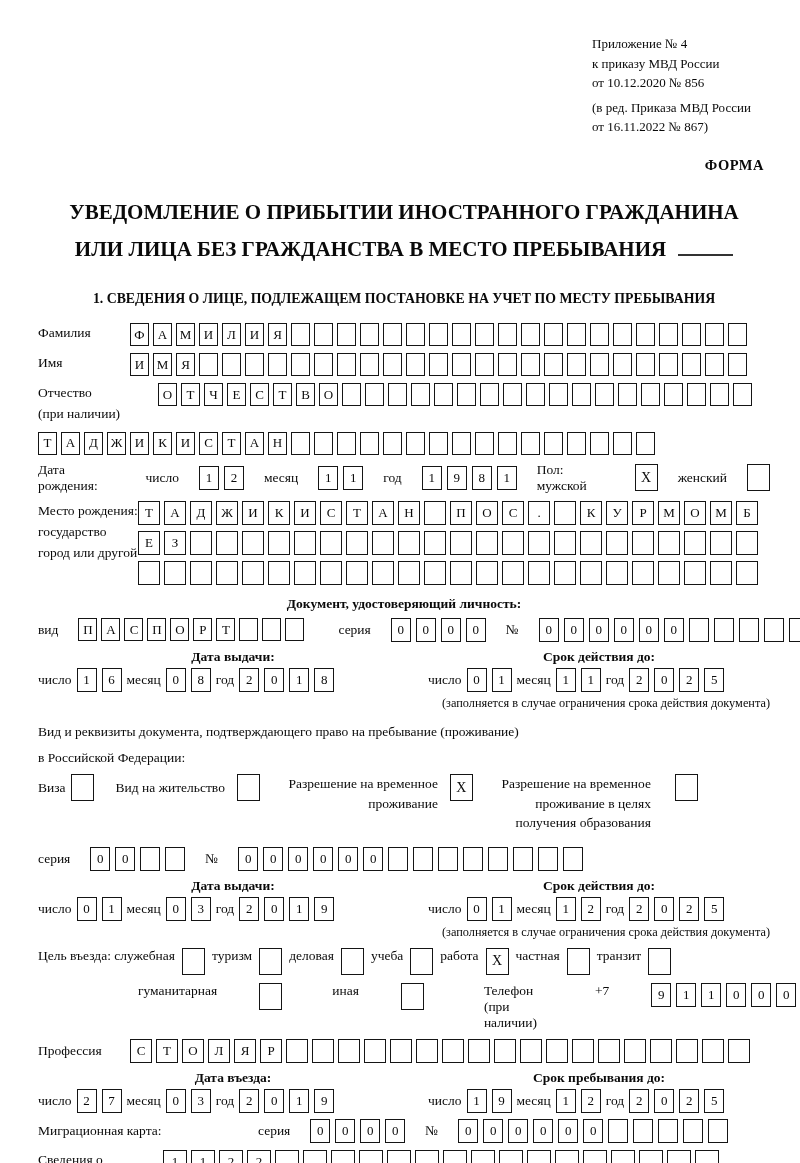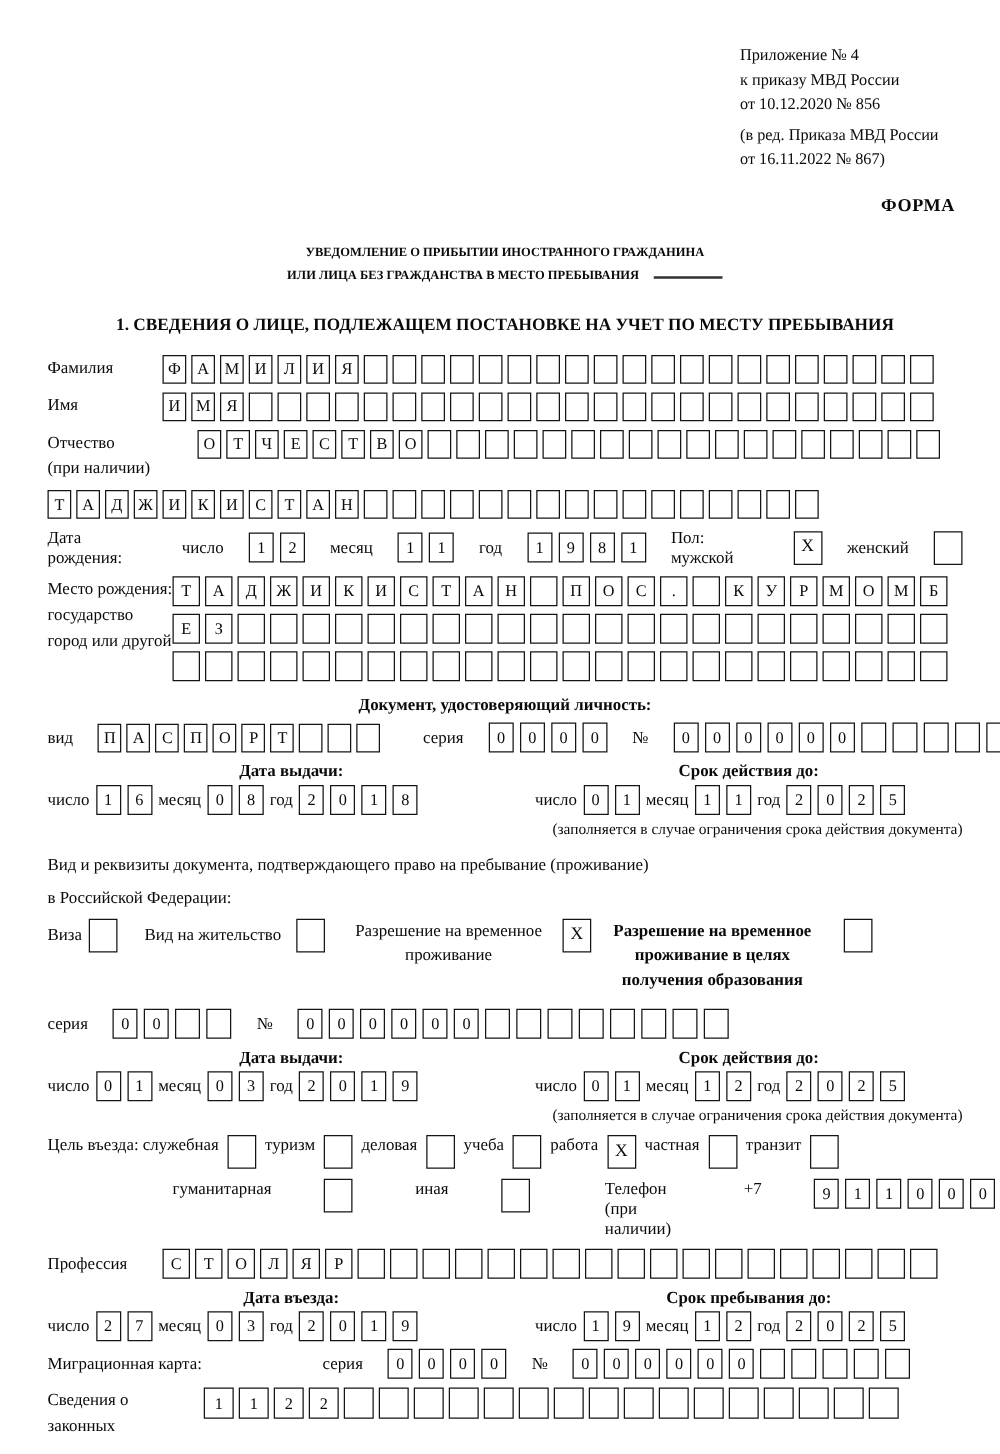--- a/index.html
+++ b/index.html
@@ -5,21 +5,21 @@
   html,body{margin:0;padding:0;background:#fff;}
   body{
     width:800px;height:1163px;box-sizing:border-box;
     padding:34px 30px 16px 38px;overflow:hidden;
     font-family:"Liberation Serif","DejaVu Serif",serif;
     color:#0a0a0a;font-size:13.5px;
   }
   .hdr{width:178px;margin-left:auto;font-size:13px;line-height:1.5;}
   .hdr .gap{height:5px;}
   .forma{font-weight:bold;text-align:right;margin:20px 6px 0 0;font-size:14.5px;letter-spacing:.5px;}
-  .title{margin-top:20px;text-align:center;font-weight:bold;font-size:10px;line-height:1.8;}
+  .title{margin-top:20px;text-align:center;font-weight:bold;font-size:21px;line-height:1.8;}
   .blank-line{display:inline-block;width:55px;border-bottom:2px solid #333;height:.85em;margin-left:12px;}
   .sec1{margin-top:22px;margin-bottom:16px;text-align:center;font-weight:bold;font-size:13.8px;white-space:nowrap;}
   .row{display:flex;align-items:flex-start;margin-bottom:7px;}
   .lblcol{flex:none;line-height:1.55;}
   .w92{width:92px;} .w120{width:120px;} .w100{width:100px;} .w125{width:125px;}
   .cells{display:inline-flex;gap:4px;flex:none;}
   .cell{flex:none;width:17px;height:21px;border:1.6px solid #151515;display:inline-flex;
         align-items:center;justify-content:center;font-size:13px;background:#fff;}
   .wcell .cell{width:20px;height:22px;}
   .dcell{gap:5px;}
@@ -31,21 +31,21 @@
   .center-bold{text-align:center;font-weight:bold;margin:4px 0 6px 0;}
   .dateheads{display:flex;font-weight:bold;margin:2px 0 3px 0;}
   .dateheads .lefth{width:390px;text-align:center;}
   .dateheads .righth{flex:1;text-align:center;}
   .daterow{display:flex;align-items:center;margin-bottom:4px;}
   .dategroup{display:flex;align-items:center;gap:5px;}
   .leftg{width:390px;}
   .note-r{text-align:right;font-size:12.3px;margin:0 0 8px 0;}
   .intro{line-height:1.9;margin-bottom:2px;}
   .optwrap{display:flex;align-items:flex-start;margin:4px 0 14px 0;}
-  .optlbl-c{text-align:center;line-height:1.45;}
+  .optlbl-c{text-align:right;line-height:1.45;}
   .purline{display:flex;align-items:flex-start;gap:7px;margin-bottom:8px;flex-wrap:nowrap;font-family:Liberation Serif, serif;}
   .indent100{margin-left:100px;gap:42px;}
   .mt6{margin-top:6px;}
 </style>
 </head>
 <body>
 
 <div class="hdr">
   <div>Приложение № 4</div>
   <div>к приказу МВД России</div>
@@ -405,21 +405,21 @@
     <span class="cb"></span>
   </span>
   <span class="inl" style="gap:12px;margin-left:22px;">
     <span>Вид на жительство</span>
     <span class="cb"></span>
   </span>
   <span class="inl" style="gap:12px;margin-left:20px;align-items:flex-start;">
     <span class="optlbl-c" style="width:158px;">Разрешение на временное проживание</span>
     <span class="cb">X</span>
   </span>
-  <span class="inl" style="gap:24px;margin-left:16px;align-items:flex-start;font-weight:bold;">
+  <span class="inl" style="gap:24px;margin-left:16px;align-items:flex-start;">
     <span class="optlbl-c" style="width:162px;">Разрешение на временное проживание в целях получения образования</span>
     <span class="cb"></span>
   </span>
 </div>
 
 <div class="row inl">
   <span>серия</span>
   <span class="cells dcell">
       <span class="cell">0</span>
       <span class="cell">0</span>

